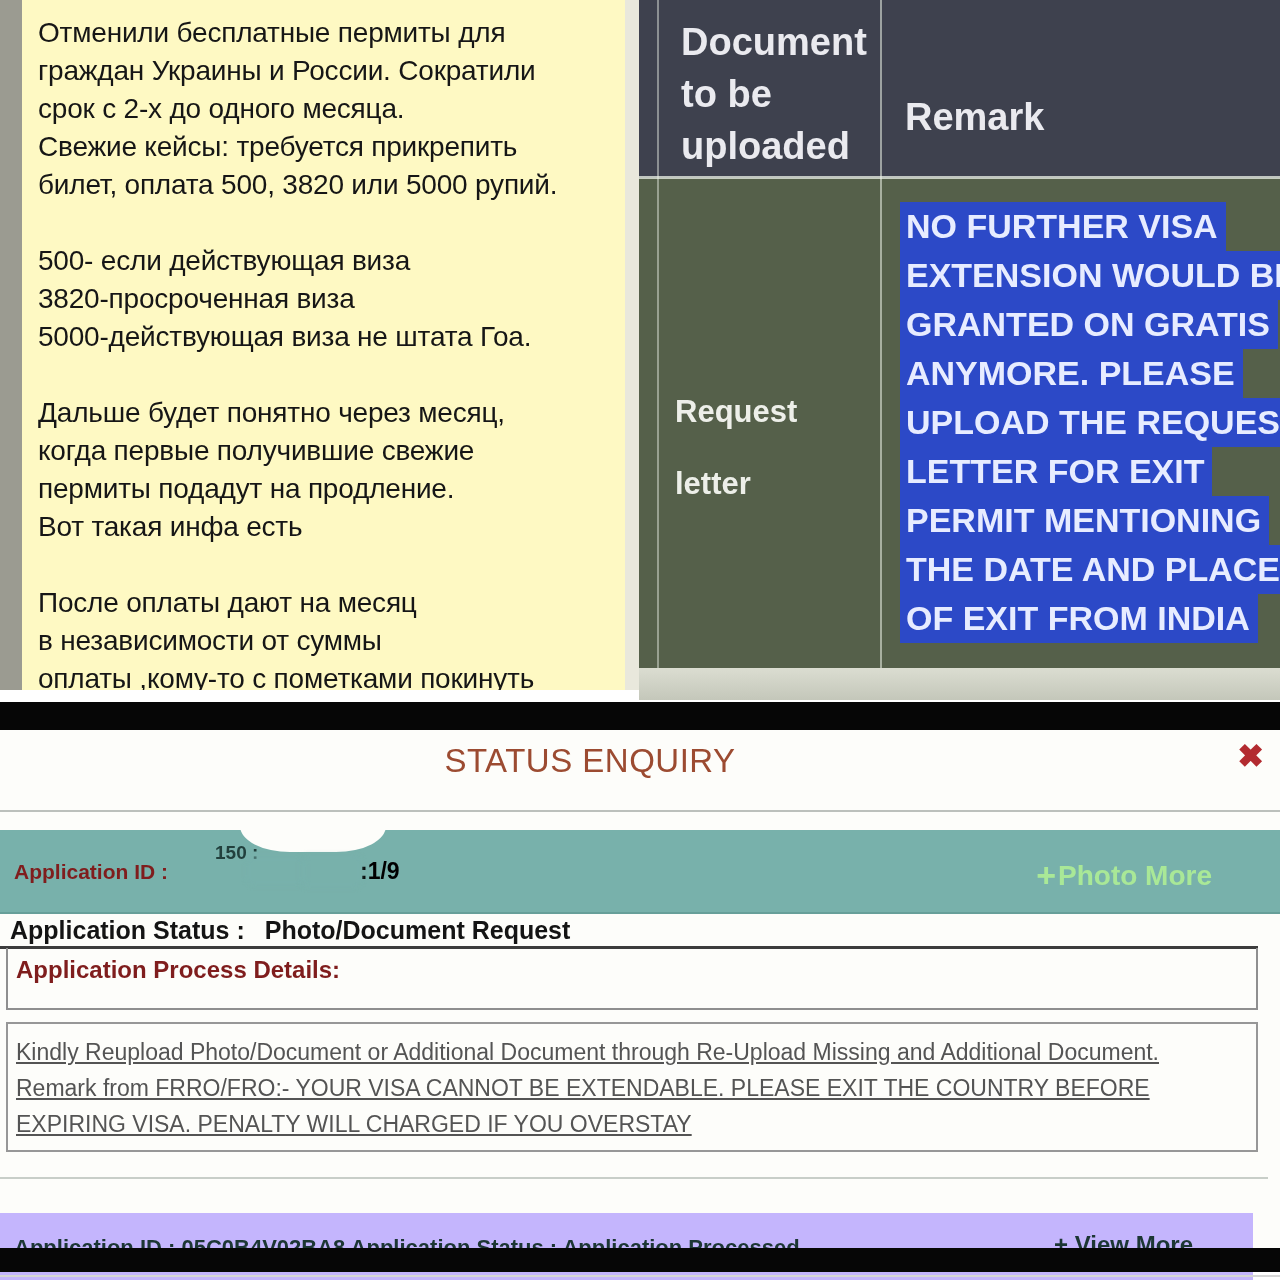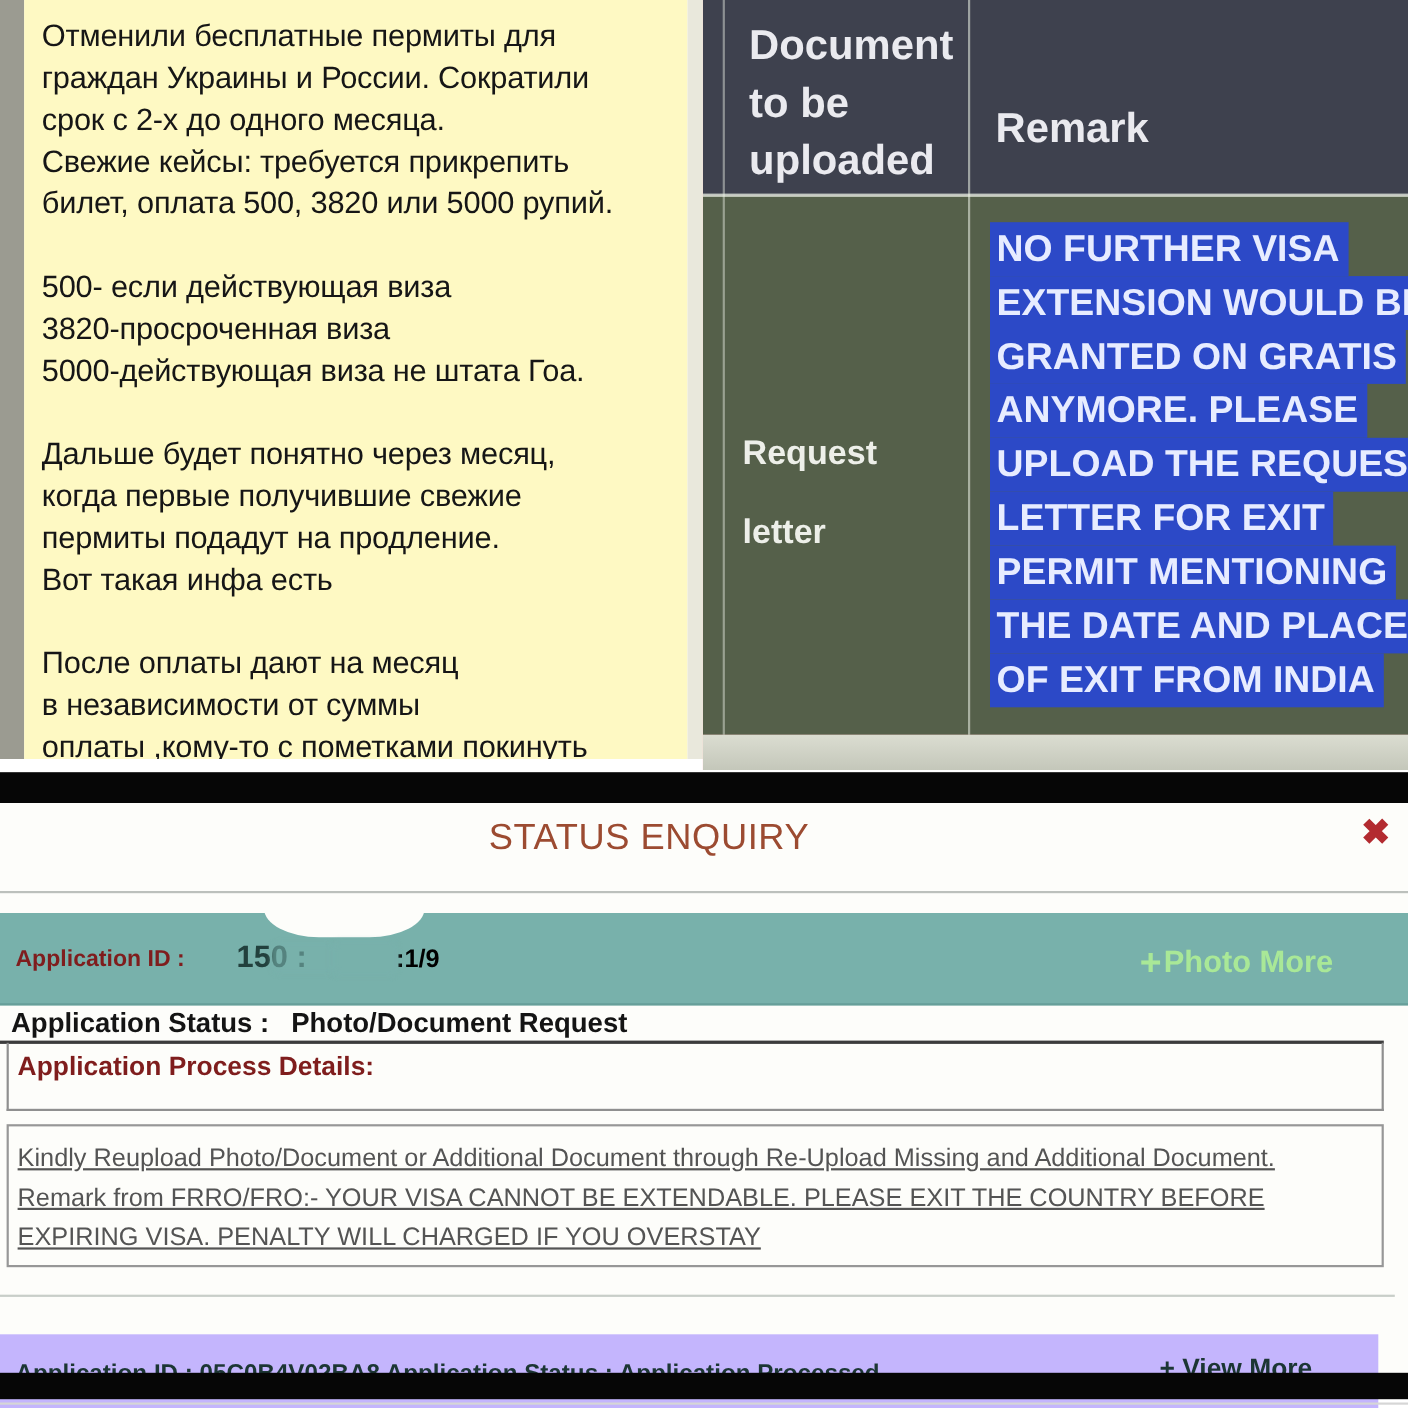--- a/index.html
+++ b/index.html
@@ -45,21 +45,21 @@
             font-size:33px;font-weight:normal;letter-spacing:0.5px;}
   .se-close{position:absolute;right:16px;top:10px;color:#b32b30;font-size:32px;font-weight:bold;
             cursor:pointer;line-height:32px;}
   .panel-divider{position:absolute;left:0;top:80px;width:1280px;height:2px;background:#bcc0bc;}
 
   .teal-bar{position:absolute;left:0;top:100px;width:1280px;height:84px;background:#78b1ab;
             border-bottom:2px solid #679f99;}
   .notch{position:absolute;left:240px;top:-4px;width:146px;height:26px;background:#fdfdfa;
          border-radius:0 0 50px 50px / 0 0 26px 26px;}
   .appid-label{position:absolute;left:14px;top:30px;font-size:21px;font-weight:bold;color:#7f1d1d;}
-  .appid-v1{position:absolute;left:215px;top:24px;font-size:28px;font-weight:bold;color:#22403d;}
+  .appid-v1{position:absolute;left:215px;top:12px;font-size:19px;font-weight:bold;color:#22403d;}
   .appid-v2{position:absolute;left:360px;top:28px;font-size:23px;font-weight:bold;color:#000000;}
   .smudge{position:absolute;background:rgba(120,177,171,0.6);filter:blur(2px);border-radius:8px;}
   .view-more{position:absolute;right:68px;top:26px;color:#a9e897;font-size:28px;font-weight:bold;
              cursor:pointer;}
   .view-more .plus{font-size:34px;font-weight:bold;margin-right:2px;vertical-align:-2px;}
 
   .status-row{position:absolute;left:10px;top:186px;font-size:25px;font-weight:bold;color:#141414;}
   .status-row .val{margin-left:20px;}
   .status-underline{position:absolute;left:0;top:216px;width:1258px;height:3px;background:#3c3c3c;}
 

